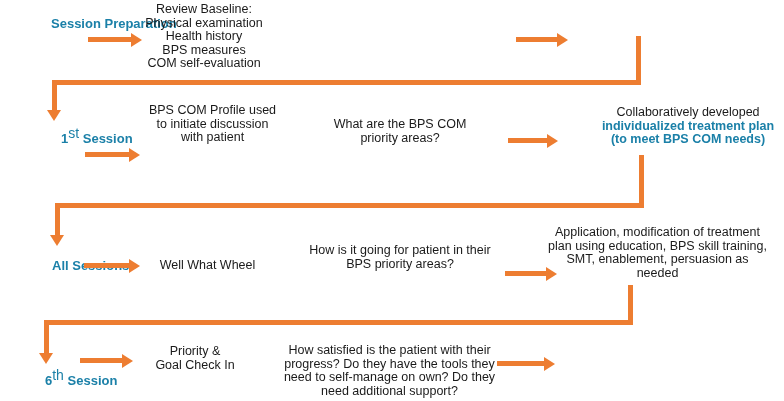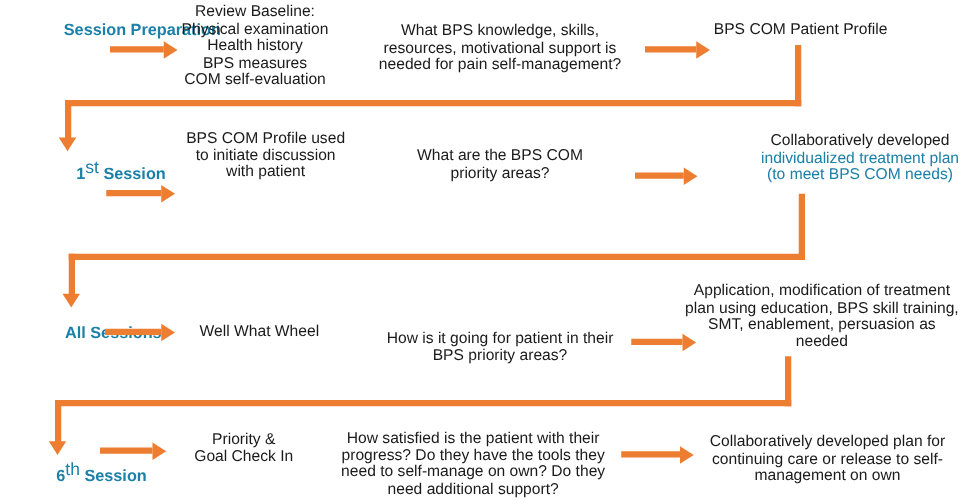--- a/index.html
+++ b/index.html
@@ -33,21 +33,21 @@
     margin-left:44px;
   }
   .stage .sup{
     font-size:14px;
     position:relative;
     top:-5px;
     font-weight:normal;
   }
   .hl{
     color:var(--teal);
-    font-weight:normal;
+    font-weight:bold;
   }
   
   .arrow-right{
     position:absolute;
     height:5px;
     background:var(--orange);
   }
   .arrow-right::after{
     content:"";
     position:absolute;
@@ -75,25 +75,21 @@
 
 <div class="canvas">
 
   <div class="stage" style="left:7px;top:16px">Session Preparation</div>
   <div class="arrow-right" style="left:88px;top:37px;width:43px"></div>
   <div class="txt" style="left:137px;top:3px;width:134px">Review Baseline:
 Physical examination
 Health history
 BPS measures
 COM self-evaluation</div>
-  <div class="txt" style="left:280px;top:18px;width:240px">What BPS knowledge, skills,
-resources, motivational support is
-needed for pain self-management?</div>
   <div class="arrow-right" style="left:516px;top:37px;width:41px"></div>
-  <div class="txt" style="left:558px;top:17px;width:165px">BPS COM Patient Profile</div>
 
   <div class="seg" style="left:636px;top:36px;width:5px;height:49px"></div>
   <div class="seg" style="left:52px;top:80px;width:589px;height:5px"></div>
   <div class="seg" style="left:52px;top:80px;width:5px;height:31px"></div>
   <div class="head-down" style="left:47px;top:110px"></div>
 
   <div class="stage" style="left:17px;top:130px"><span>1</span><span class="sup">st</span><span> Session</span></div>
   <div class="arrow-right" style="left:85px;top:152px;width:44px"></div>
   <div class="txt" style="left:140px;top:104px;width:145px">BPS COM Profile used
 to initiate discussion
@@ -105,39 +101,36 @@
 (to meet BPS COM needs)</span></div>
 
   <div class="seg" style="left:639px;top:155px;width:5px;height:53px"></div>
   <div class="seg" style="left:55px;top:203px;width:589px;height:5px"></div>
   <div class="seg" style="left:55px;top:203px;width:5px;height:33px"></div>
   <div class="head-down" style="left:50px;top:235px"></div>
 
   <div class="stage" style="left:8px;top:258px">All Sessions</div>
   <div class="arrow-right" style="left:84px;top:263px;width:45px"></div>
   <div class="txt" style="left:145px;top:259px;width:125px">Well What Wheel</div>
-  <div class="txt" style="left:280px;top:264px;width:240px">How is it going for patient in their
+  <div class="txt" style="left:280px;top:244px;width:240px">How is it going for patient in their
 BPS priority areas?</div>
   <div class="arrow-right" style="left:505px;top:271px;width:41px"></div>
   <div class="txt" style="left:535px;top:226px;width:245px">Application, modification of treatment
 plan using education, BPS skill training,
 SMT, enablement, persuasion as
 needed</div>
 
   <div class="seg" style="left:628px;top:285px;width:5px;height:40px"></div>
   <div class="seg" style="left:44px;top:320px;width:589px;height:5px"></div>
   <div class="seg" style="left:44px;top:320px;width:5px;height:34px"></div>
   <div class="head-down" style="left:39px;top:353px"></div>
 
   <div class="stage" style="left:1px;top:372px"><span>6</span><span class="sup">th</span><span> Session</span></div>
   <div class="arrow-right" style="left:80px;top:358px;width:42px"></div>
   <div class="txt" style="left:135px;top:345px;width:120px">Priority &amp;
 Goal Check In</div>
-  <div class="txt" style="left:256px;top:344px;width:245px">How satisfied is the patient with their
+  <div class="txt" style="left:267px;top:344px;width:245px">How satisfied is the patient with their
 progress? Do they have the tools they
 need to self-manage on own? Do they
 need additional support?</div>
   <div class="arrow-right" style="left:497px;top:361px;width:47px"></div>
-  <div class="txt" style="left:552px;top:347px;width:220px">Collaboratively developed plan for
-continuing care or release to self-
-management on own</div>
 
 </div>
 
 </body></html>

